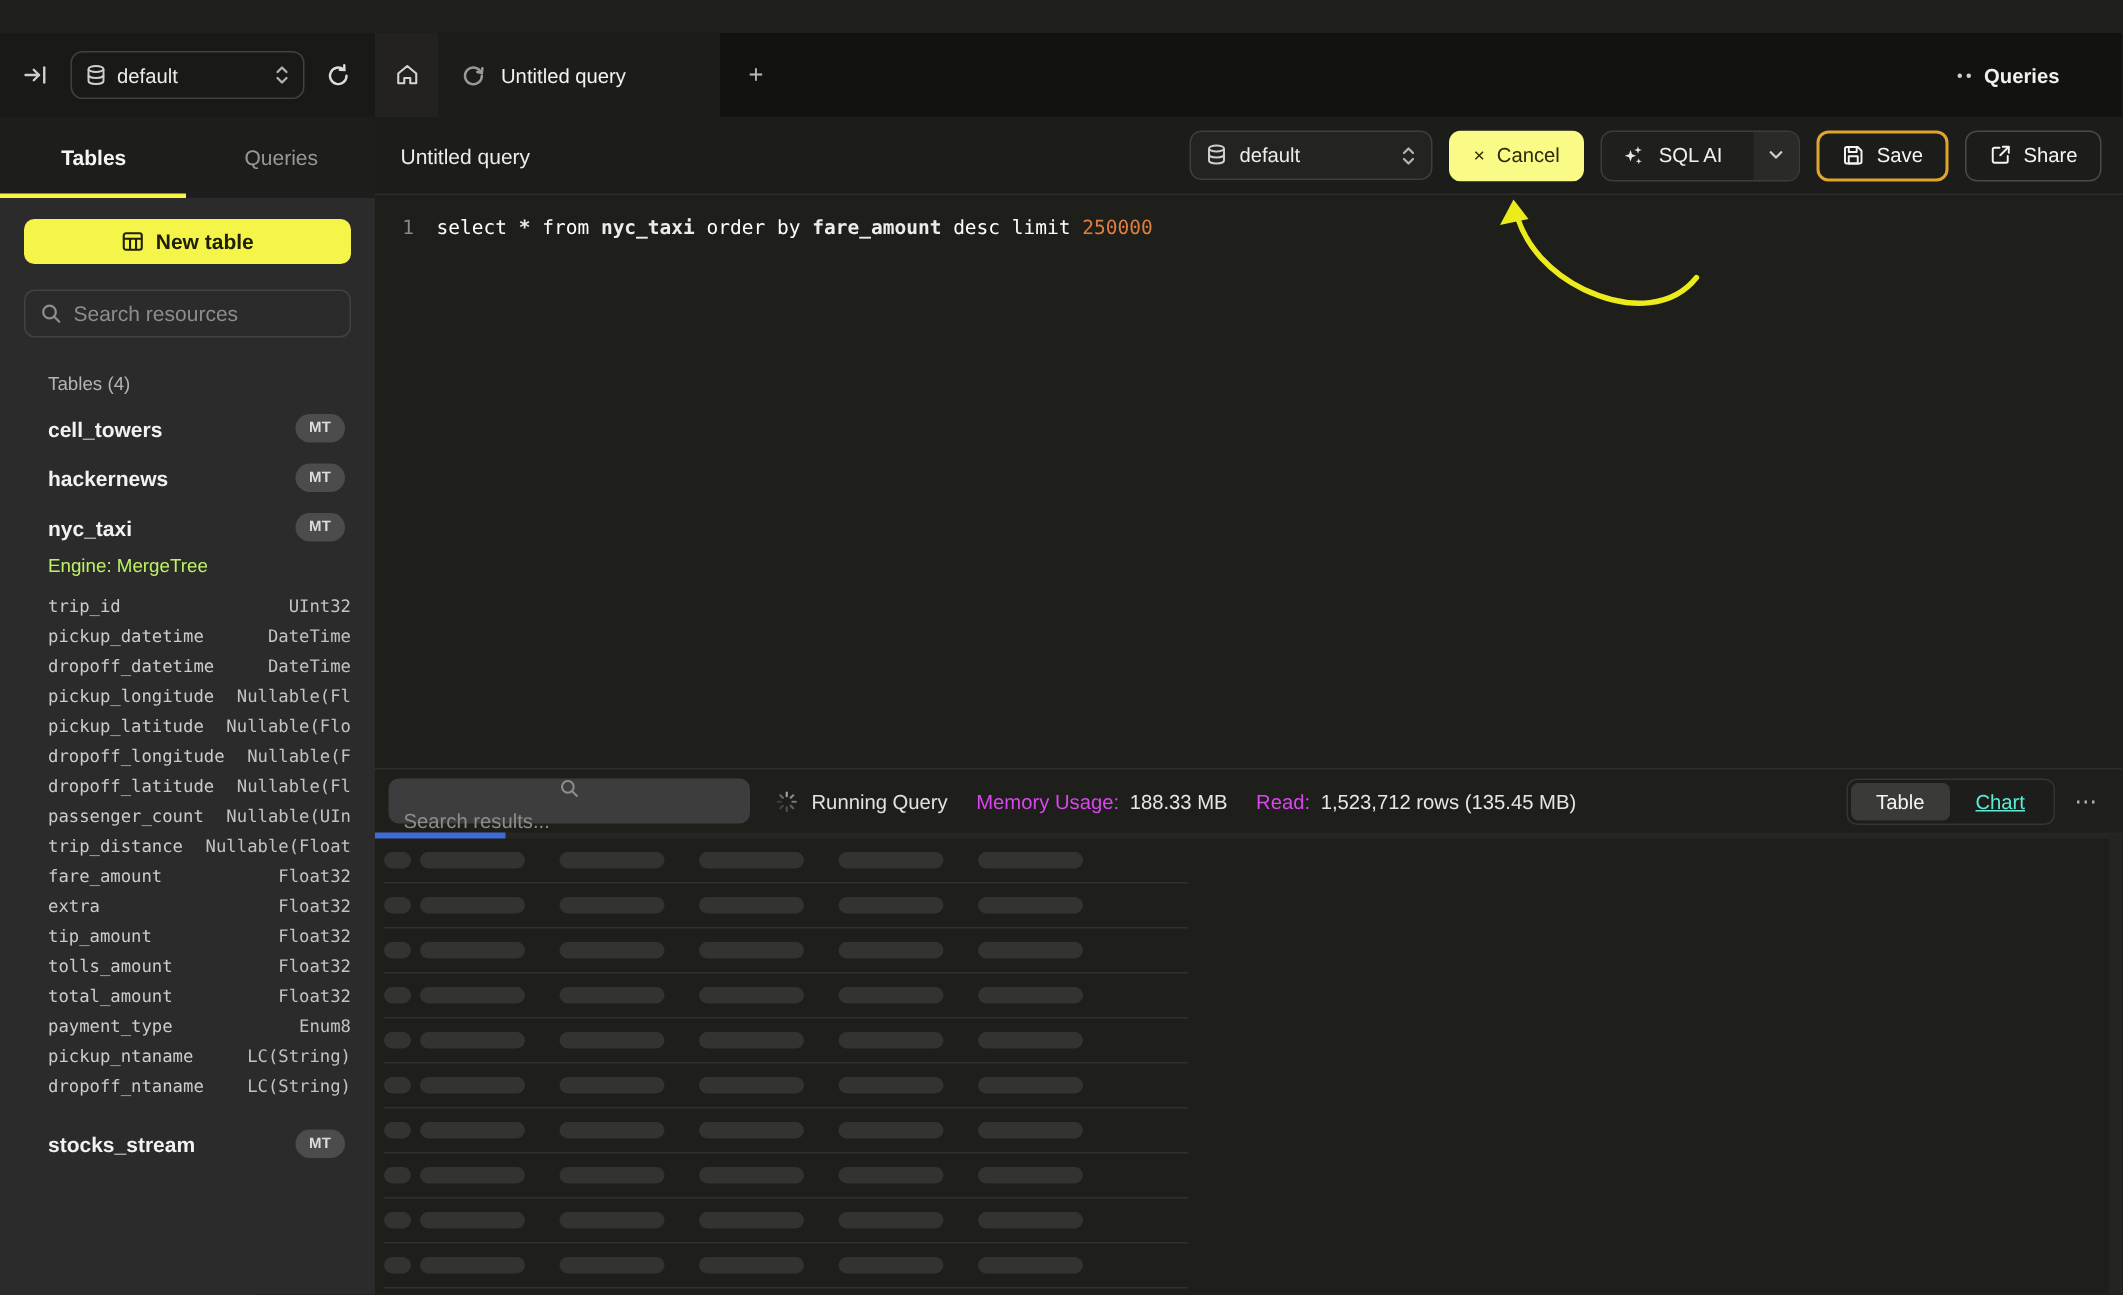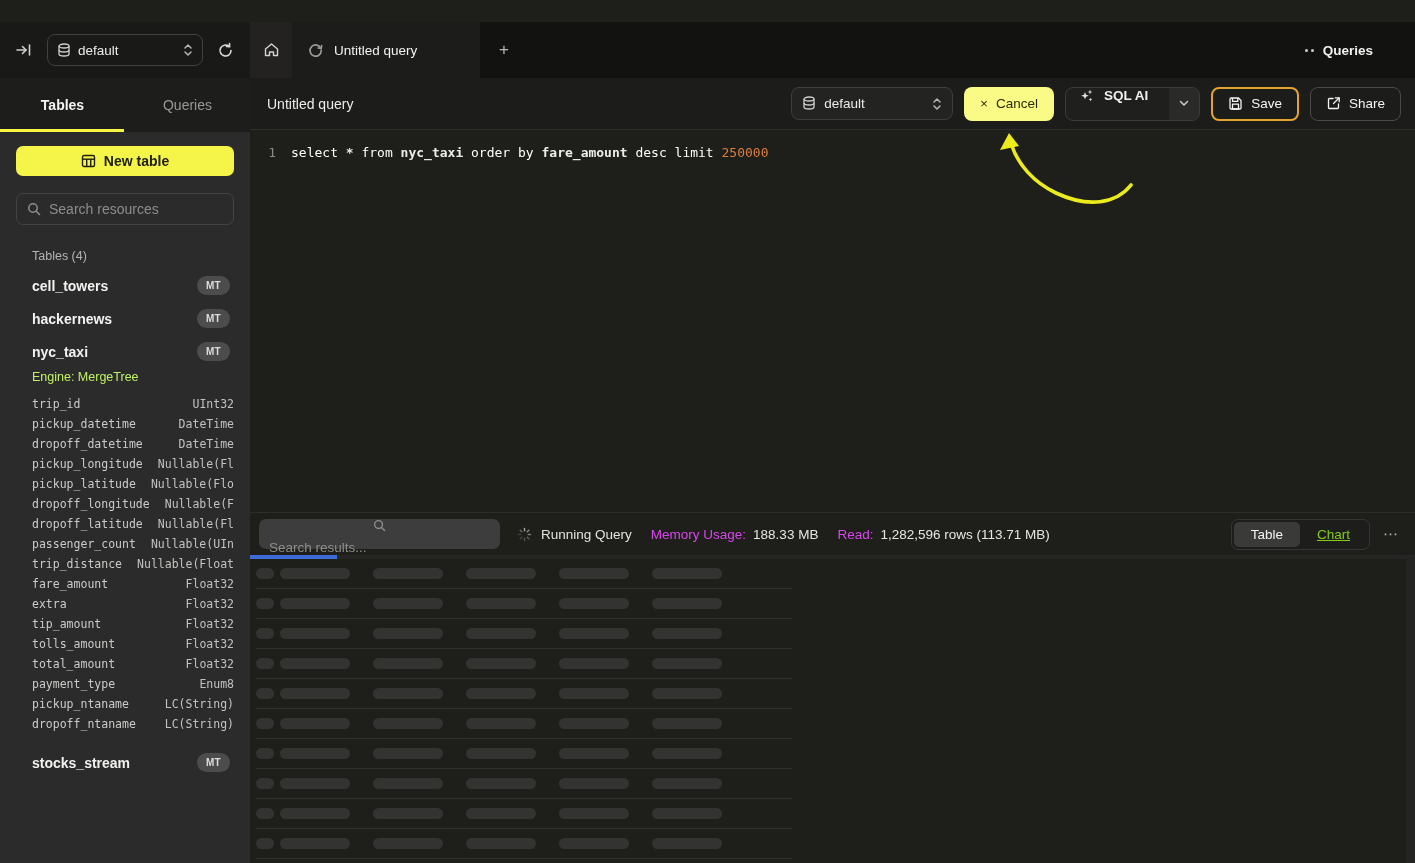--- a/index.html
+++ b/index.html
@@ -52,21 +52,21 @@
   .main { flex:1; min-width:0; display:flex; flex-direction:column; background:#1e1e1a; }
   .query-header { height:52px; flex-shrink:0; background:#1c1c1a; border-bottom:1px solid #2d2d2b; display:flex; align-items:center; padding:0 14px 0 17px; }
   .query-title { font-size:14px; color:#ececea; }
   .qh-controls { margin-left:auto; display:flex; align-items:center; gap:11px; }
   .db-select2 { display:flex; align-items:center; gap:8px; height:33px; width:162px; padding:0 10px; background:#232321; border:1px solid #3e3e3c; border-radius:8px; cursor:pointer; }
   .db-select2 .lbl { font-size:13.5px; color:#ececea; flex:1; }
   .btn { height:34px; display:flex; align-items:center; gap:8px; padding:0 15px; border-radius:8px; font-size:13.5px; cursor:pointer; border:1px solid transparent; font-family:inherit; }
   .btn-cancel { background:#fafa87; color:#2b2b05; font-weight:500; }
   .btn-cancel .x { font-size:13px; }
   .btn-sqlai { background:#1f1f1d; border-color:#3c3c3a; color:#f0f0ee; padding:0; overflow:hidden; }
-  .btn-sqlai .seg-main { display:flex; gap:9px; padding:0 13px; height:100%;font-weight:bold; }
+  .btn-sqlai .seg-main { display:flex; align-items:center; gap:9px; padding:0 13px; height:100%; }
   .btn-sqlai .seg-caret { display:flex; align-items:center; justify-content:center; width:30px; height:100%; background:#2a2a28; }
   .btn-save { background:transparent; border:2px solid #e0a42f; color:#f5f5f3; font-weight:500; }
   .btn-share { background:transparent; border:1px solid #4a4a48; color:#f5f5f3; font-weight:500; }
 
   
   .editor { flex:1; position:relative; padding-top:13px; font-family:"DejaVu Sans Mono", monospace; font-size:13px; }
   .code-line { display:flex; line-height:20px; }
   .gutter { width:26px; flex-shrink:0; text-align:right; color:#8a8a88; margin-right:15px; }
   .tok-kw { color:#ffffff; }
   .tok-id { color:#ececea; font-weight:700; }
@@ -82,21 +82,21 @@
   .results-search input { background:transparent; border:none; outline:none; width:100%; color:#d8d8d6; font-size:13.5px; font-family:inherit; }
   .results-search input::placeholder { color:#8d8d8b; }
   .status-group { display:flex; align-items:center; gap:9px; font-size:13.5px; color:#e2e2e0; }
   .stat-pair { display:flex; gap:7px; margin-left:10px; }
   .stat-pair .k { color:#d946ef; }
   .stat-pair .v { color:#e6e6e4; }
   .toolbar-right { margin-left:auto; display:flex; align-items:center; gap:13px; }
   .seg-toggle { display:flex; background:#1d1d1b; border:1px solid #353533; border-radius:7px; padding:2px; }
   .seg { padding:5px 17px; font-size:13.5px; border-radius:5px; cursor:pointer; }
   .seg.active { background:#3a3a38; color:#f5f5f3; }
-  .seg.inactive { color:#84cc16;text-decoration:underline; }
+  .seg.inactive { color:#5eead4;text-decoration:underline; }
   .more-btn { color:#b4b4b2; font-size:15px; letter-spacing:1px; cursor:pointer; }
   .progress-track { height:4px; background:#252523; flex-shrink:0; }
   .progress-fill { height:100%; width:87px; background:#3e6bd6; }
   .skeleton { padding-left:6px; }
   .sk-row { height:30px; width:536px; display:flex; align-items:center; border-bottom:1px solid #30302e; }
   .sk-pill { height:11px; width:70px; border-radius:6px; background:#333331; margin-right:23px; flex-shrink:0; }
   .sk-small { width:18px; margin-right:6px; }
   svg { display:block; }
 </style>
 </head>
@@ -386,21 +386,21 @@
                 <line x1="3.4" y1="3.4" x2="5.2" y2="5.2" opacity="0.5"></line>
               </svg>
             </span>
             <span>Running Query</span>
             <span class="stat-pair">
               <span class="k">Memory Usage:</span>
               <span class="v">188.33 MB</span>
             </span>
             <span class="stat-pair">
               <span class="k">Read:</span>
-              <span class="v">1,282,596 rows (113.71 MB)</span>
+              <span class="v">1,523,712 rows (135.45 MB)</span>
             </span>
           </div>
           <div class="toolbar-right">
             <div class="seg-toggle">
               <div class="seg active">Table</div>
               <div class="seg inactive">Chart</div>
             </div>
             <div class="more-btn">⋯</div>
           </div>
         </div>

